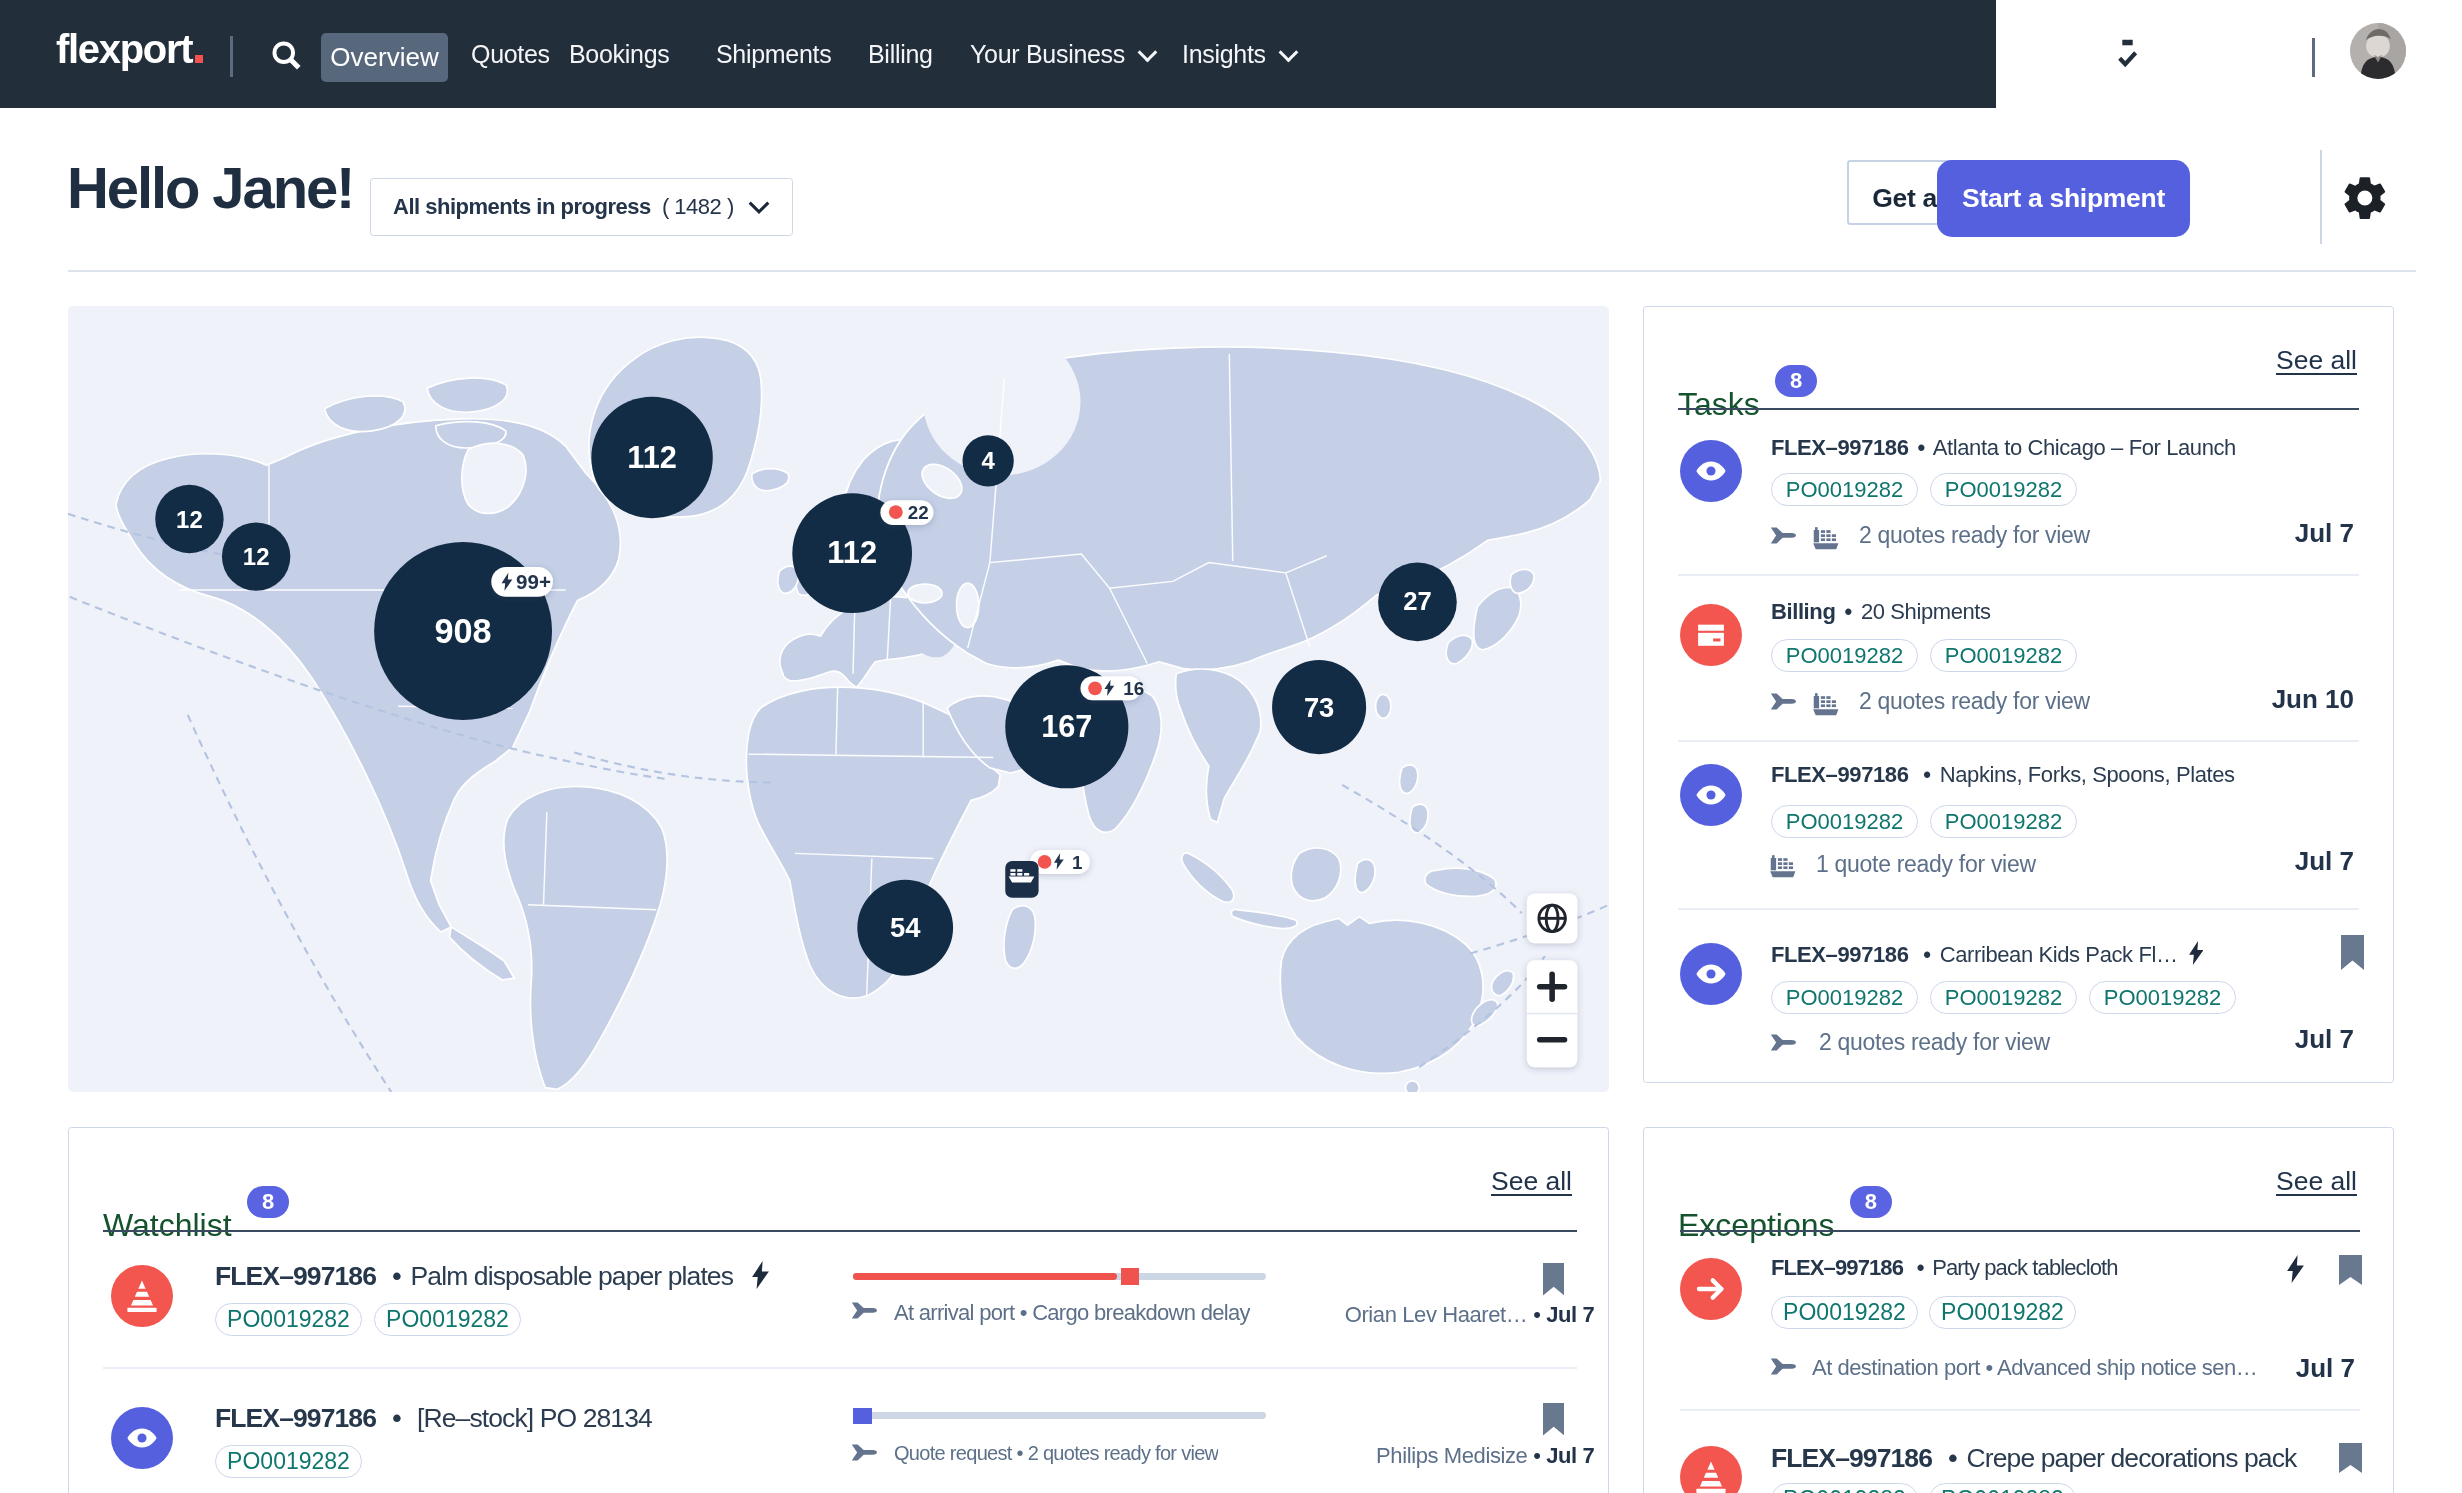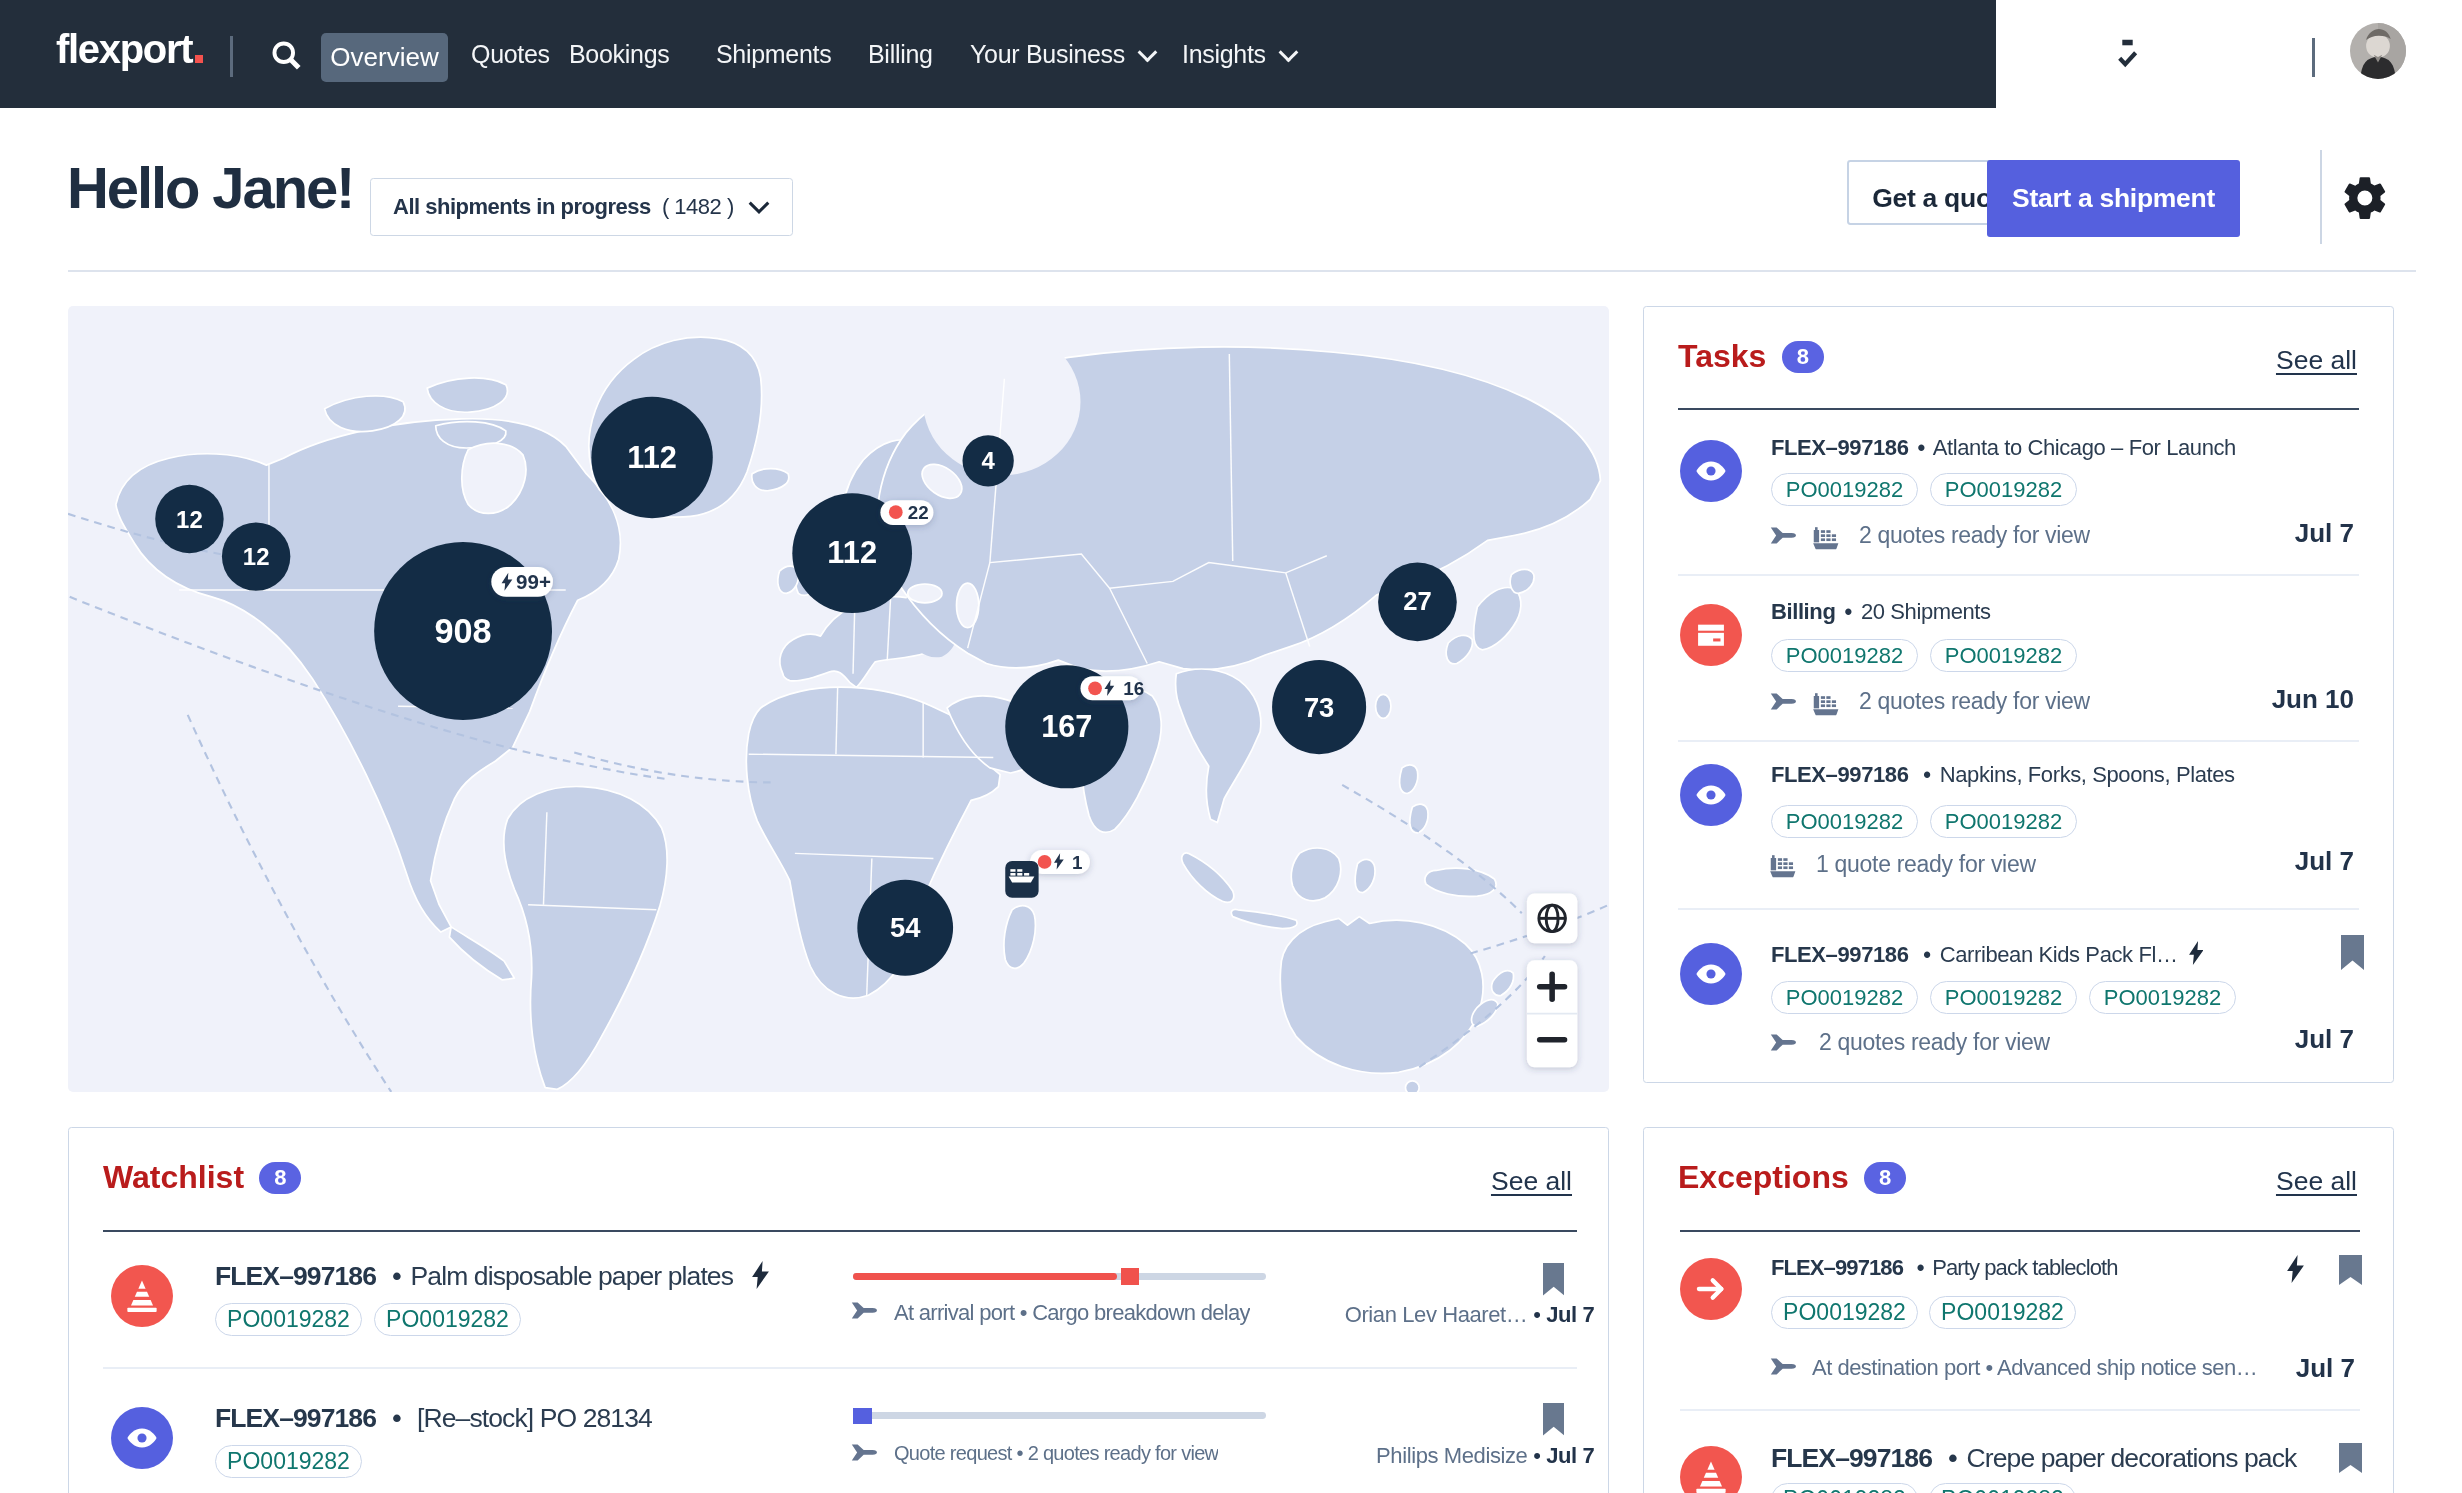--- a/index.html
+++ b/index.html
@@ -11,30 +11,30 @@
 #logo .dot { display:inline-block; width:8.5px; height:8.5px; background:#f4524e; margin-left:2.6px; }
 #nav .vdiv { position:absolute; left:230px; top:36px; width:2.6px; height:41px; background:#5c6b7d; }
 .navitem { position:absolute; top:0; height:108px; line-height:108px; color:#f3f5f7; font-size:25px; white-space:nowrap; letter-spacing:-0.3px; }
 #ov-pill { position:absolute; left:321px; top:33px; width:127px; height:49px; background:#57687c; border-radius:5.1px; color:#fff; font-size:26px; text-align:center; line-height:49px; }
 .chev { display:inline-block; width:13.7px; height:13.7px; border-right:3px solid #f3f5f7; border-bottom:3px solid #f3f5f7; transform:rotate(45deg) translateY(-5.1px); margin-left:12px; }
 
 #hello { position:absolute; left:67px; top:154px; font-size:58px; font-weight:bold; color:#1f2e41; letter-spacing:-2.1px; }
 #seldd { position:absolute; left:370px; top:178px; width:423px; height:58px; border:1.7px solid #cdd7e5; border-radius:3.4px; background:#fff; }
 #seldd .t { position:absolute; left:22px; top:15.4px; font-size:22px; color:#24344a; white-space:nowrap; letter-spacing:-0.5px; }
 #btn-quote { position:absolute; left:1847px; top:160px; width:193px; height:65px; border:2.6px solid #c6d3e5; border-radius:3.4px; background:#fff; font-size:26.5px; font-weight:bold; color:#1b2839; text-align:center; line-height:72px; letter-spacing:-0.3px; }
-#btn-ship { position:absolute; left:1987px; top:160px; width:253px; height:77px; border-radius:3px; background:#5560de; font-size:26.5px; font-weight:bold; color:#fff; text-align:center; line-height:77px; letter-spacing:-0.3px; }
+#btn-ship { position:absolute; left:1937px; top:160px; width:253px; height:77px; border-radius:15px; background:#5560de; font-size:26.5px; font-weight:bold; color:#fff; text-align:center; line-height:77px; letter-spacing:-0.3px; }
 #hdr-vdiv { position:absolute; left:2320px; top:150px; width:1.7px; height:94px; background:#ccd6e4; }
 #hdr-hr { position:absolute; left:68px; top:270px; width:2348px; height:1.7px; background:#dde3ed; }
 
 #mapcard { position:absolute; left:68px; top:306px; width:1541px; height:786px; background:#f0f2fa; border-radius:5.1px; overflow:hidden; }
 #tasks { position:absolute; left:1643px; top:306px; width:751px; height:777px; background:#fff; border:1.7px solid #ccd7e7; border-radius:3.4px; }
 #watch { position:absolute; left:68px; top:1127px; width:1541px; height:427px; background:#fff; border:1.7px solid #ccd7e7; border-radius:3.4px; }
 #excep { position:absolute; left:1643px; top:1127px; width:751px; height:427px; background:#fff; border:1.7px solid #ccd7e7; border-radius:3.4px; }
 .cardhead { position:absolute; left:34px; top:31px; display:flex; align-items:center; }
-.cardhead .ttl { font-size:32px; font-weight:bold; color:#b91c1c; }
+.cardhead .ttl { font-size:32px; font-weight:normal; color:#14532d;margin-top:48px; }
 .badge8 { display:inline-block; margin-left:15.4px; width:42px; height:32px; border-radius:16.2px; background:#5a63e2; color:#fff; font-size:22px; font-weight:bold; text-align:center; line-height:32px; }
 .seeall { position:absolute; top:38px; font-size:26.5px; color:#22344c; text-decoration:underline; text-underline-offset:4.3px; }
 .hdiv { position:absolute; height:1.7px; background:#3a4a60; }
 .rowsep { position:absolute; height:1.7px; background:#e9eef6; }
 
 .ric { position:absolute; width:62px; height:62px; border-radius:50%; }
 .ric.indigo { background:#5560df; }
 .ric.red { background:#f2564f; }
 .rtitle { position:absolute; white-space:nowrap; color:#2b3c50; }
 .rtitle b { color:#26374b; }

